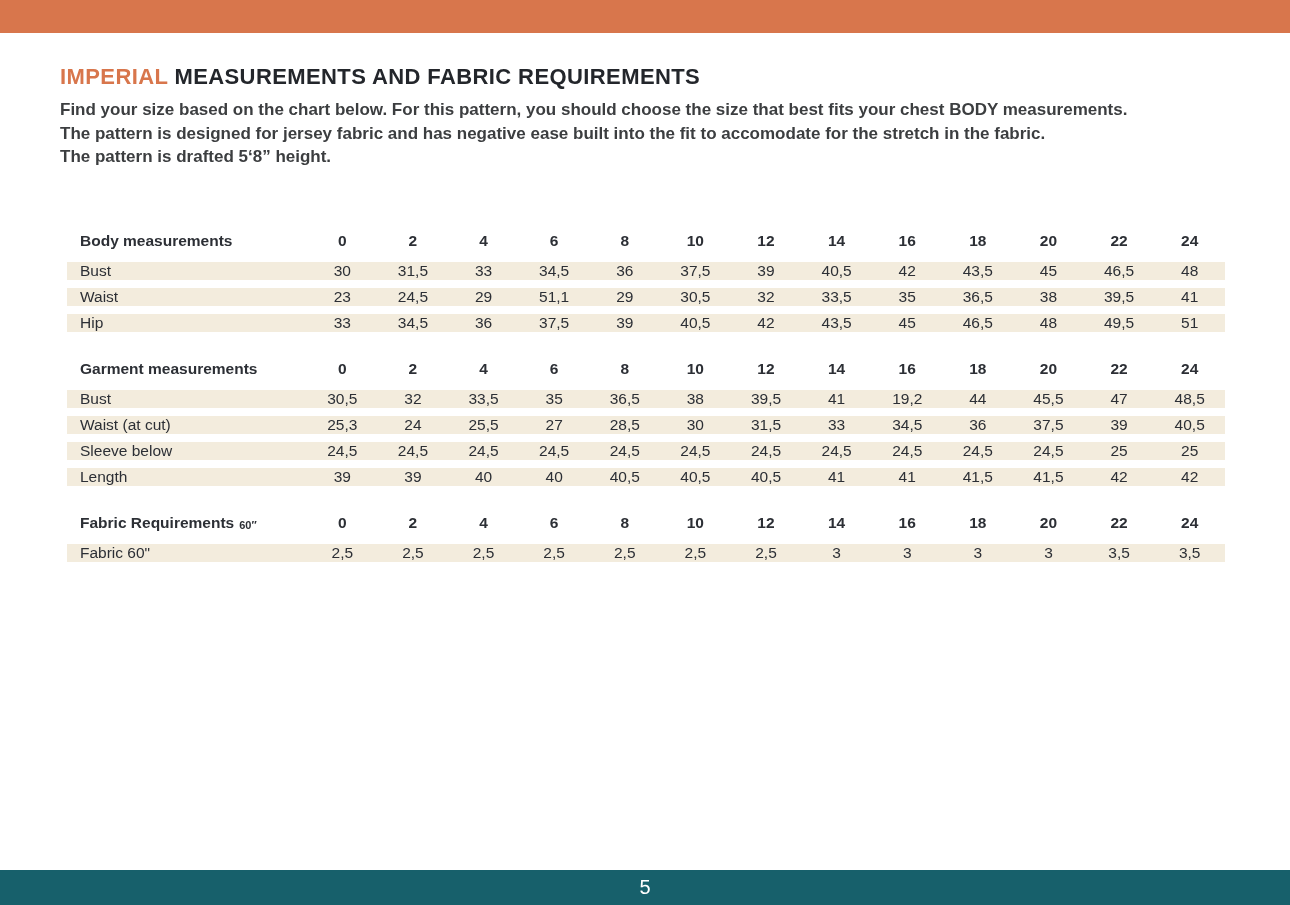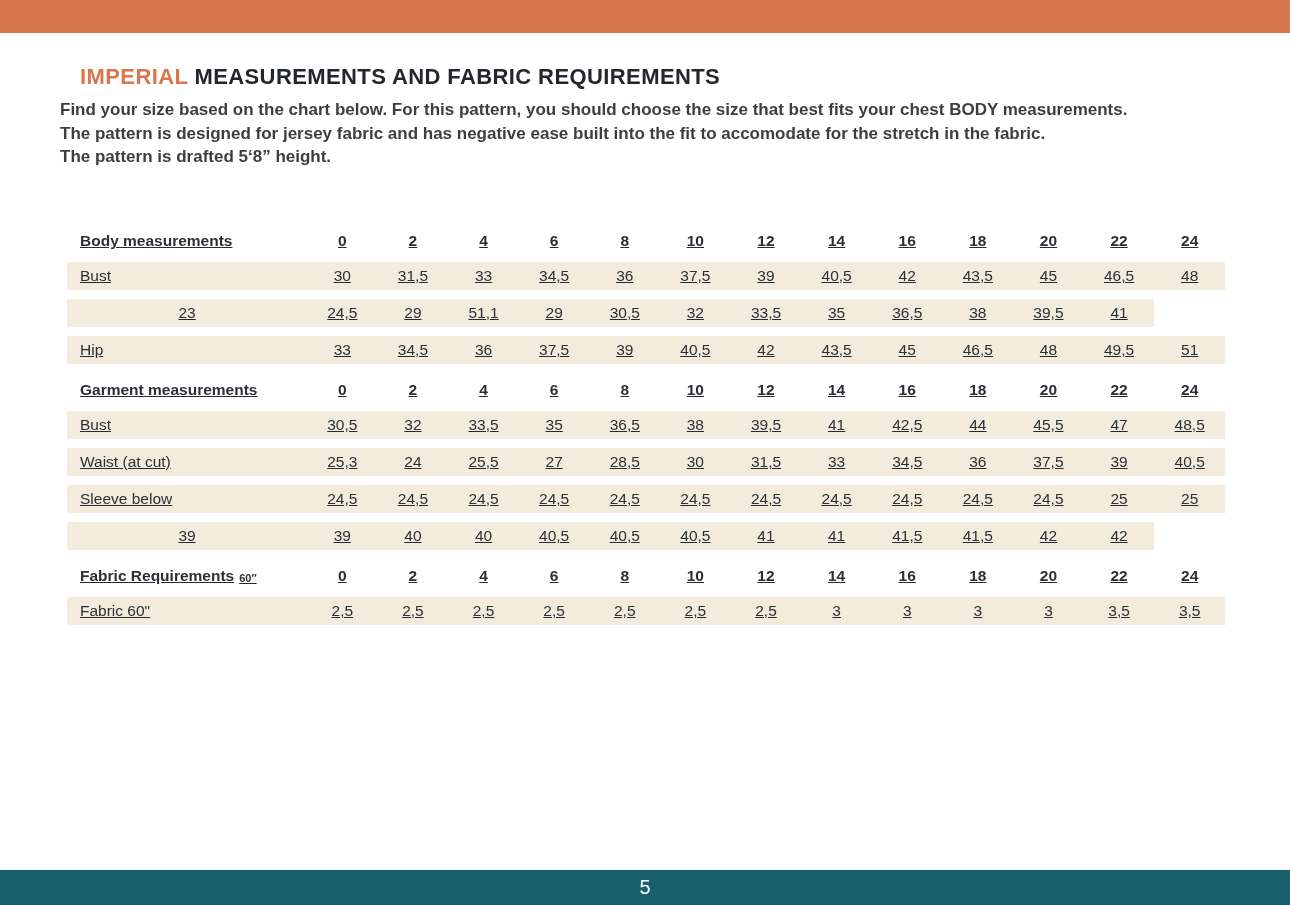--- a/index.html
+++ b/index.html
@@ -13,42 +13,41 @@
   }
   .top-bar {
     position:absolute; top:0; left:0; width:100%; height:33px;
     background:#d8764c;
   }
   .content {
     position:absolute; left:60px; top:64px; width:1170px;
   }
   .page-title {
     font-size:22px; font-weight:bold; letter-spacing:0.4px;
-    color:#23262b; margin-bottom:8px;margin-left:20px;
+    color:#23262b; margin-bottom:8px;
   }
   .page-title .highlight { color:#d8764c; }
   .intro p {
     font-size:17px; line-height:23.5px; color:#3c3e40;
     font-weight:700;
   }
   .size-table {
     position:absolute; left:67px; top:228px; width:1158px;
   }
   .trow {
     display:grid;
     grid-template-columns:240px repeat(13, 1fr);
-    text-decoration:underline;
   }
   .trow.header-row {
     height:26px; align-items:center;
     margin-bottom:8px;
     font-weight:bold; font-size:15.5px; color:#26292e;
   }
-  .section + .section .header-row { margin-top:13px; }
-  .trow.data-row { height:28px; margin-bottom:9px; }
+  .section + .section .header-row { margin-top:25px; }
+  .trow.data-row { height:17px; margin-bottom:9px; }
   .trow .cell {
     display:flex; align-items:center; justify-content:center;
     font-size:15.5px; color:#2c2f35;
   }
   .trow.data-row .cell { background:#f3ecdd; }
   .trow .label-cell {
     justify-content:flex-start; padding-left:13px;
   }
   .header-row .label-cell { font-size:15.5px; }
   .header-row .label-suffix {
@@ -105,20 +104,21 @@
         <div class="cell">37,5</div>
         <div class="cell">39</div>
         <div class="cell">40,5</div>
         <div class="cell">42</div>
         <div class="cell">43,5</div>
         <div class="cell">45</div>
         <div class="cell">46,5</div>
         <div class="cell">48</div>
       </div>
       <div class="trow data-row">
+        <div class="cell label-cell">Waist</div>
         <div class="cell">23</div>
         <div class="cell">24,5</div>
         <div class="cell">29</div>
         <div class="cell">51,1</div>
         <div class="cell">29</div>
         <div class="cell">30,5</div>
         <div class="cell">32</div>
         <div class="cell">33,5</div>
         <div class="cell">35</div>
         <div class="cell">36,5</div>
@@ -163,21 +163,21 @@
       <div class="trow data-row">
         <div class="cell label-cell">Bust</div>
         <div class="cell">30,5</div>
         <div class="cell">32</div>
         <div class="cell">33,5</div>
         <div class="cell">35</div>
         <div class="cell">36,5</div>
         <div class="cell">38</div>
         <div class="cell">39,5</div>
         <div class="cell">41</div>
-        <div class="cell">42,5</div>
+        <div class="cell">19,2</div>
         <div class="cell">44</div>
         <div class="cell">45,5</div>
         <div class="cell">47</div>
         <div class="cell">48,5</div>
       </div>
       <div class="trow data-row">
         <div class="cell label-cell">Waist  (at cut)</div>
         <div class="cell">25,3</div>
         <div class="cell">24</div>
         <div class="cell">25,5</div>
@@ -202,20 +202,21 @@
         <div class="cell">24,5</div>
         <div class="cell">24,5</div>
         <div class="cell">24,5</div>
         <div class="cell">24,5</div>
         <div class="cell">24,5</div>
         <div class="cell">24,5</div>
         <div class="cell">25</div>
         <div class="cell">25</div>
       </div>
       <div class="trow data-row">
+        <div class="cell label-cell">Length</div>
         <div class="cell">39</div>
         <div class="cell">39</div>
         <div class="cell">40</div>
         <div class="cell">40</div>
         <div class="cell">40,5</div>
         <div class="cell">40,5</div>
         <div class="cell">40,5</div>
         <div class="cell">41</div>
         <div class="cell">41</div>
         <div class="cell">41,5</div>

